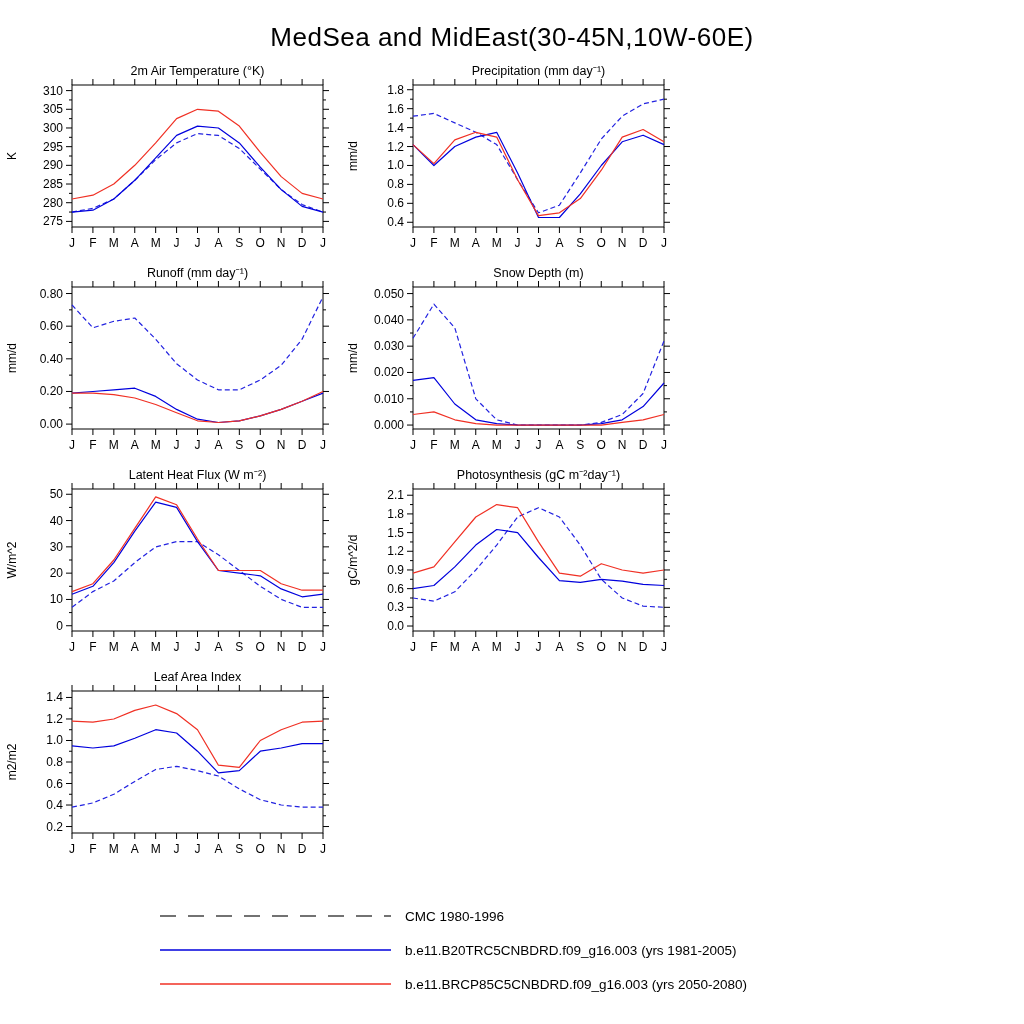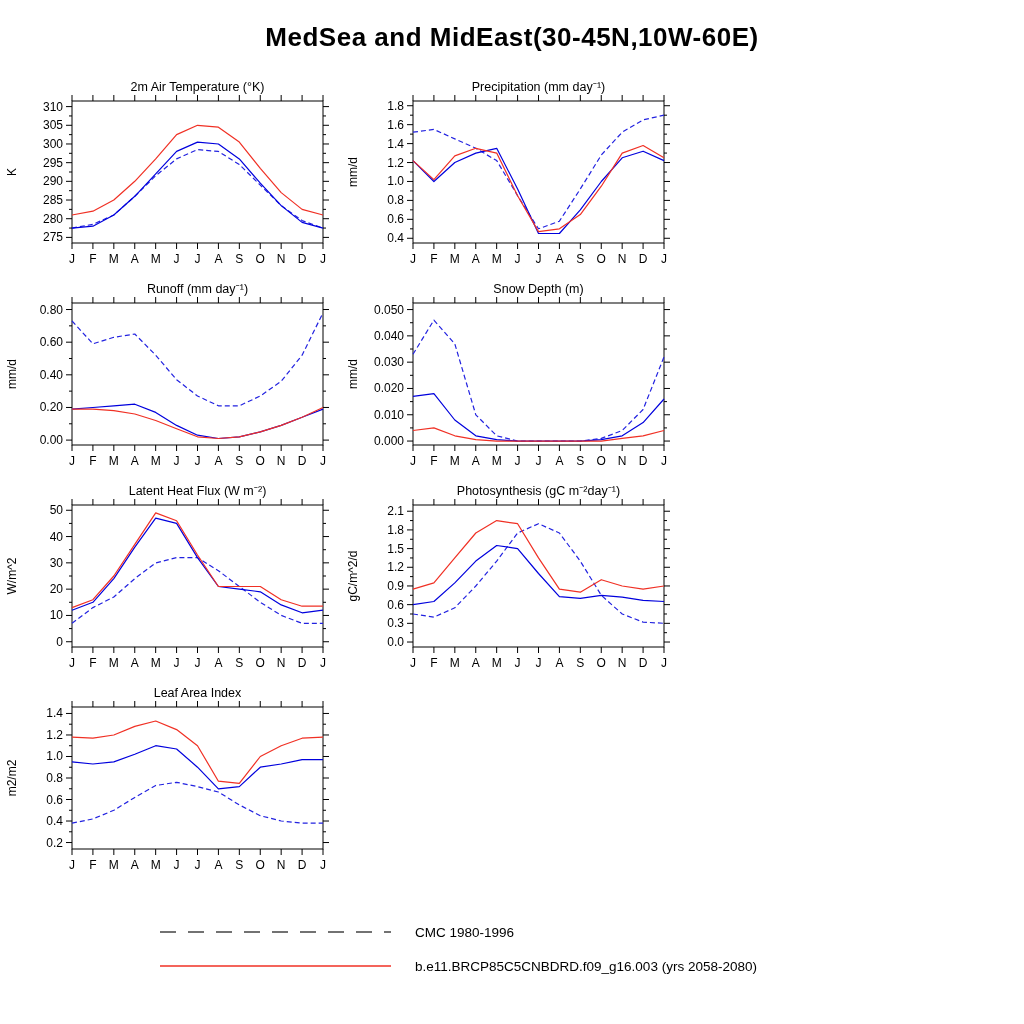--- a/index.html
+++ b/index.html
@@ -1,22 +1,22 @@
 <!DOCTYPE html>
 <html><head>
 <meta charset="utf-8">
 <style>
   html,body{margin:0;padding:0;background:#ffffff;width:1024px;height:1024px;overflow:hidden}
   body{font-family:"Liberation Sans",sans-serif;color:#000}
-  .fig-title{text-align:center;font-size:26px;font-weight:bold;margin:22px 0 24px 0;letter-spacing:0.5px}
+  .fig-title{text-align:center;font-size:26px;font-weight:normal;margin:22px 0 8px 0;letter-spacing:0.5px}
   #panels{display:grid;grid-template-columns:335px 335px;column-gap:6px;row-gap:0;}
   .panel{width:335px;height:202px}
   svg text{font-family:"Liberation Sans",sans-serif;fill:#000}
   #legend{margin:30px 0 0 158px}
-  .legend-row{display:flex;align-items:center;gap:22px;height:34px;font-size:13.5px;white-space:nowrap}
+  .legend-row{display:flex;align-items:center;gap:12px;height:34px;font-size:13.5px;white-space:nowrap}
 </style>
 </head>
 <body>
 
 <div class="fig-title">MedSea and MidEast(30-45N,10W-60E)</div>
 
 <div id="panels">
     <div class="panel"><svg width="335" height="202">
         <text x="197.5" y="14" text-anchor="middle" font-size="12.5">2m Air Temperature (°K)</text>
         <text x="16" y="95" text-anchor="middle" font-size="12" transform="rotate(-90 16 95)">K</text>
@@ -576,17 +576,23 @@
 
 <div id="legend">
     <div class="legend-row">
       <svg width="235" height="12">
         <line x1="2" y1="6" x2="233" y2="6" stroke="#444444" stroke-width="1.3" stroke-dasharray="16,12"></line>
       </svg>
       <span>CMC 1980-1996</span>
     </div>
     <div class="legend-row">
       <svg width="235" height="12">
+        <line x1="2" y1="6" x2="233" y2="6" stroke="#0000dd" stroke-width="1.3"></line>
+      </svg>
+      <span>b.e11.B20TRC5CNBDRD.f09_g16.003 (yrs 1981-2005)</span>
+    </div>
+    <div class="legend-row">
+      <svg width="235" height="12">
         <line x1="2" y1="6" x2="233" y2="6" stroke="#f03024" stroke-width="1.3"></line>
       </svg>
-      <span>b.e11.BRCP85C5CNBDRD.f09_g16.003 (yrs 2058-2080)</span>
+      <span>b.e11.BRCP85C5CNBDRD.f09_g16.003 (yrs 2050-2080)</span>
     </div>
   </div>
 
 </body></html>

